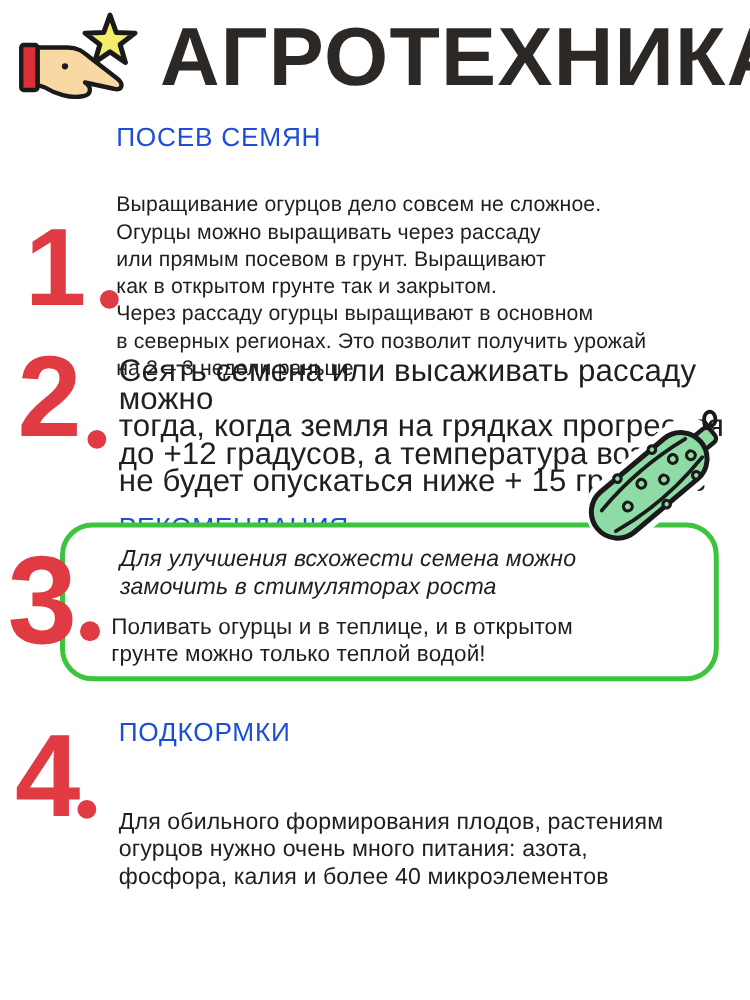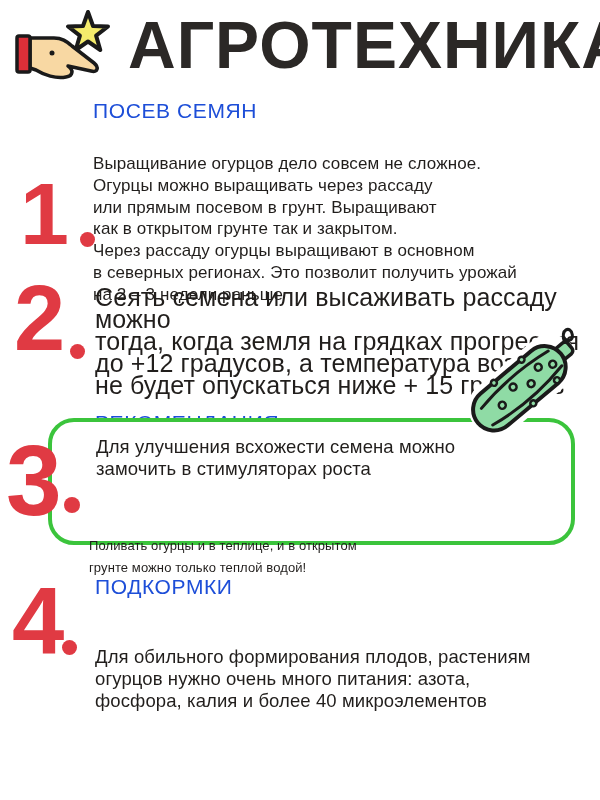--- a/index.html
+++ b/index.html
@@ -17,22 +17,22 @@
   .heading{
     font-size:21px;font-weight:500;letter-spacing:0.6px;line-height:1;
     color:#1d4ed8;white-space:nowrap;
   }
   
   .body-text{
     white-space:pre-line;color:#211e1c;letter-spacing:0.1px;
   }
   .s1-text{left:93px;top:112px;font-size:17px;line-height:21.8px;margin-top:41px;}
   .s2-text{left:95px;top:286px;font-size:25px;line-height:22px;}
-  .tip1-text{left:96px;top:436px;font-size:18.5px;line-height:22px;}
-  .tip2-text{left:89px;top:490px;font-size:13px;line-height:22px;margin-top:45px;}
+  .tip1-text{left:96px;top:436px;font-size:18.5px;line-height:22px;font-style:italic;}
+  .tip2-text{left:89px;top:490px;font-size:18px;line-height:22px;}
   .s4-text{left:95px;top:598px;font-size:18.5px;line-height:22px;margin-top:48px;}
   
   .num{color:#e03a43;font-weight:bold;line-height:1;z-index:4;}
   .num .digit{display:block;line-height:1;}
   .num .dot{
     position:absolute;width:15px;height:15px;border-radius:50%;
     background:#e03a43;
   }
   
   .green-box{

